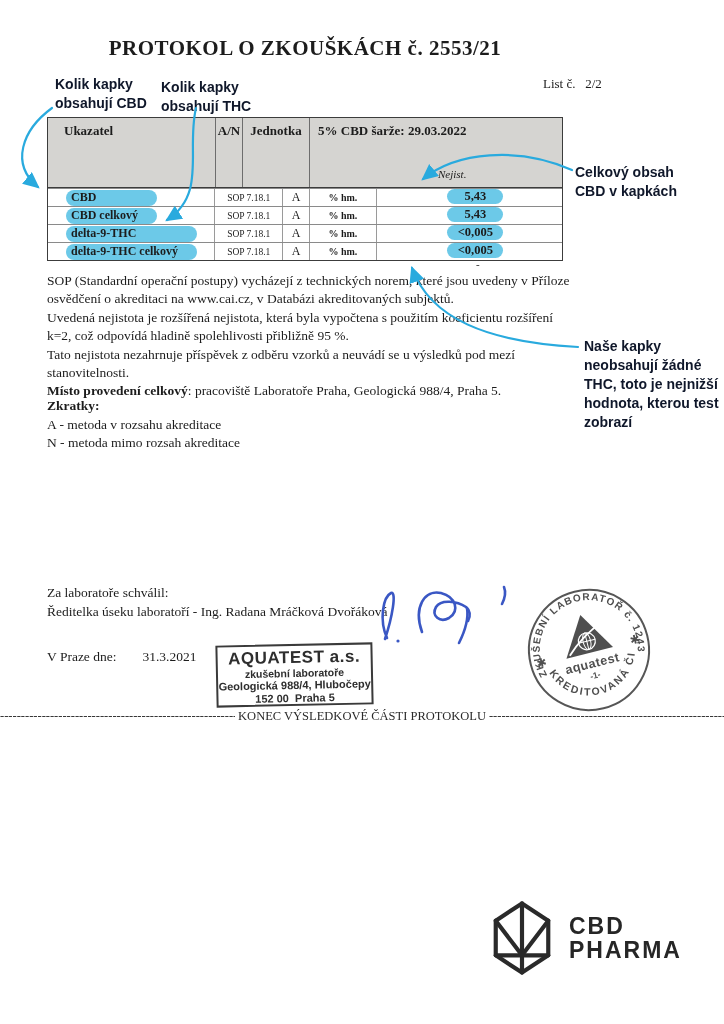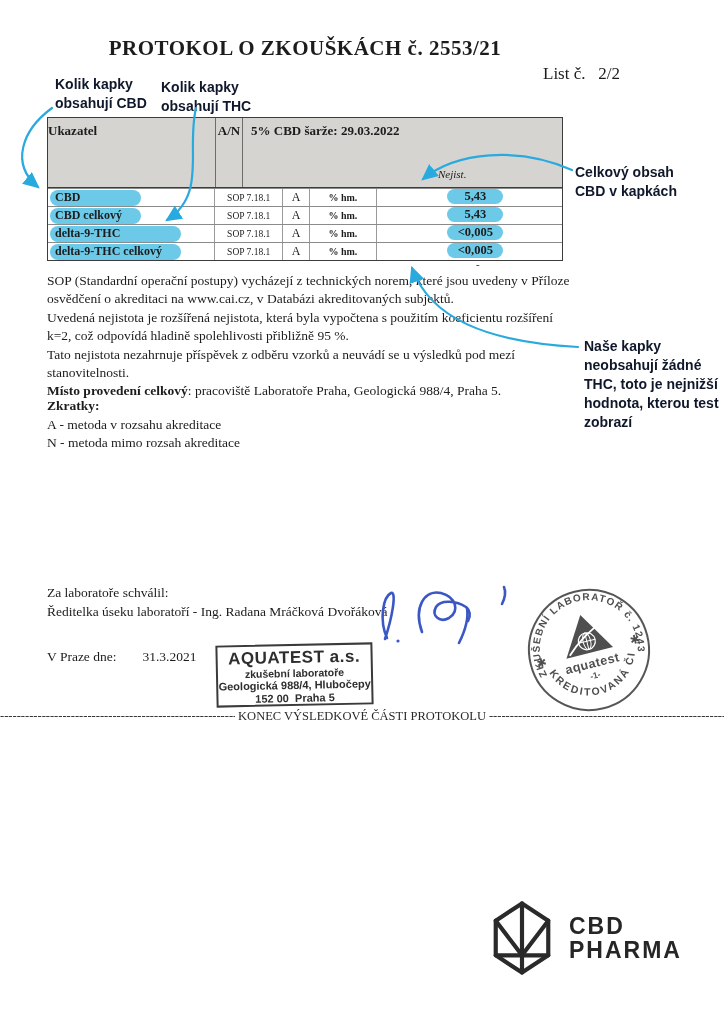--- a/index.html
+++ b/index.html
@@ -6,35 +6,35 @@
   .page{
     position:relative;width:724px;height:1024px;background:#ffffff;
     margin:0 auto;overflow:hidden;
     font-family:"Liberation Serif", serif;color:#1c1c1c;
   }
   .abs{position:absolute;}
   .title{
     left:40px;top:36px;width:530px;text-align:center;
     font-size:21px;font-weight:bold;letter-spacing:.5px;
   }
-  .list-no{left:543px;top:64px;font-size:17px;white-space:pre;}
+  .list-no{left:543px;top:76px;font-size:13px;white-space:pre;}
   .cyan-note{
     font-family:"Liberation Sans", sans-serif;font-weight:bold;
     font-size:14px;line-height:19px;color:#0f172a;white-space:pre-line;
   }
   
   .tbl{
     left:47px;top:117px;width:516px;
     border:1.5px solid #3c3c3c;box-sizing:border-box;background:#fff;
   }
   .tbl-head{display:flex;height:70px;background:#d5d4d1;position:relative;
     border-bottom:1.5px solid #3c3c3c;box-sizing:border-box;}
   .hc{box-sizing:border-box;border-right:1px solid #6d6d6d;
       font-weight:bold;font-size:13px;padding-top:5px;}
-  .c1{width:168px;padding-left:0;}
+  .c1{width:168px;padding-left:16px;}
   .c2{width:68px;text-align:center;}
   .c3{width:27px;text-align:center;}
   .c4{width:67px;text-align:center;}
   .c5{width:186px;padding-left:8px;border-right:none;}
   .nejist{position:absolute;left:390px;top:50px;font-style:italic;
     font-weight:normal;font-size:11px;}
   .trow{display:flex;height:18px;align-items:center;border-top:1px solid #8a8a8a;box-sizing:border-box;}
   .trow:first-of-type{border-top:none;}
   .dc{box-sizing:border-box;border-right:1px solid #9a9a9a;height:100%;
       display:flex;align-items:center;}
@@ -101,20 +101,21 @@
   <div class="abs cyan-note" style="left:584px;top:337px;">Naše kapky
 neobsahují žádné
 THC, toto je nejnižší
 hodnota, kterou test
 zobrazí</div>
 
   <div class="abs tbl">
     <div class="tbl-head">
       <div class="hc c1">Ukazatel</div>
       <div class="hc c3">A/N</div>
+      <div class="hc c4">Jednotka</div>
       <div class="hc c5">5% CBD šarže: 29.03.2022</div>
       <div class="nejist">Nejist.</div>
     </div>
 
     <div class="trow">
       <div class="dc c1">
           <span class="pill lbl-pill w1">CBD</span>
         </div>
       <div class="dc c2">
           <span class="mcell">SOP 7.18.1</span>

